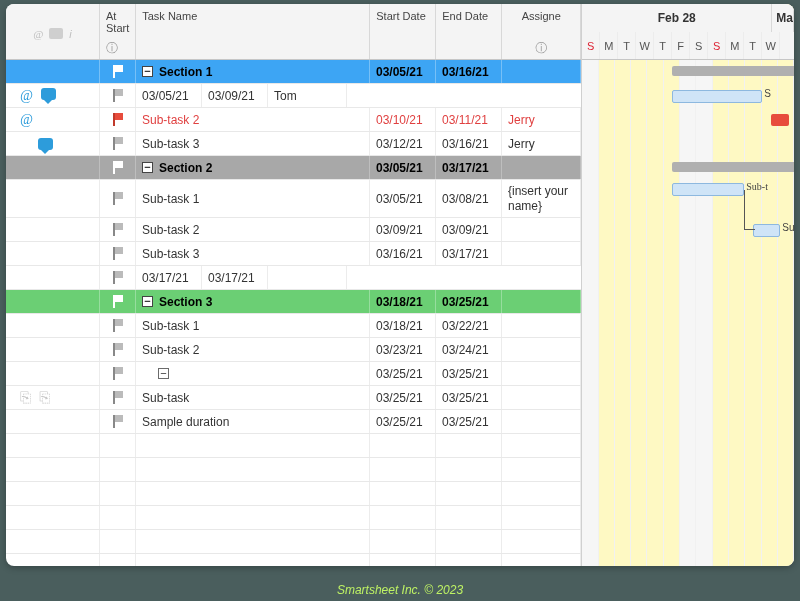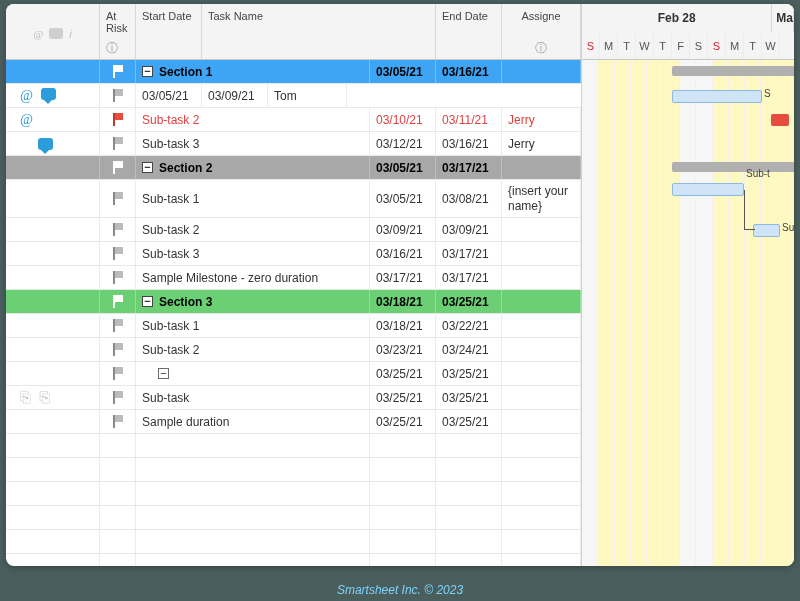--- a/index.html
+++ b/index.html
@@ -24,21 +24,21 @@
     background: #fff;
     border-radius: 8px;
     box-shadow: 0 2px 6px rgba(0,0,0,0.25);
     display: flex;
     overflow: hidden;
   }
   .footer {
     position: absolute;
     bottom: 4px; left: 0; right: 0;
     text-align: center;
-    color: #7dd3fc;
+    color: #bef264;
     font-style: italic;
     font-size: 12px;
   }
   
   .grid {
     flex: 0 0 575px;
     display: flex;
     flex-direction: column;
     border-right: 1px solid #d0d0d0;
   }
@@ -244,28 +244,28 @@
 
     <div class="grid">
 
       <div class="hdr">
         <div class="cell c-rowicons icon-only">
           <span class="at pale" style="color:#bfbfbf;font-family:Georgia,serif;font-style:italic;">@</span>
           <span style="color:#bfbfbf;width:14px;height:11px;background:#cfcfcf;border-radius:2px;display:inline-block;"></span>
           <span style="color:#bfbfbf;font-style:italic;">i</span>
         </div>
         <div class="cell c-risk">
-          <span>At Risk</span>
+          <span>At Start</span>
           <span class="info-icon">ⓘ</span>
+        </div>
+        <div class="cell c-name">
+          <span>Task Name</span>
         </div>
         <div class="cell c-start">
           <span>Start Date</span>
-        </div>
-        <div class="cell c-name">
-          <span>Task Name</span>
         </div>
         <div class="cell c-end">
           <span>End Date</span>
         </div>
         <div class="cell c-assign">
           <span>Assigne</span>
           <span class="info-icon">ⓘ</span>
         </div>
       </div>
 
@@ -387,23 +387,20 @@
             <div class="cell c-start">03/16/21</div>
             <div class="cell c-end">03/17/21</div>
             <div class="cell c-assign"></div>
           </div>
           <div class="row">
             <div class="cell c-rowicons">
               <div class="rowicons-inner"></div>
             </div>
             <div class="cell c-risk">
               <span class="flag"></span>
-            </div>
-            <div class="cell c-name indent1">
-              <span>Sample Milestone - zero duration</span>
             </div>
             <div class="cell c-start">03/17/21</div>
             <div class="cell c-end">03/17/21</div>
             <div class="cell c-assign"></div>
           </div>
           <div class="row section s3">
             <div class="cell c-rowicons">
               <div class="rowicons-inner"></div>
             </div>
             <div class="cell c-risk">
@@ -578,21 +575,21 @@
             <div class="gc" style="width: 18px;"></div>
             <div class="gc" style="width: 18px;"></div>
           </div>
         <div class="gbars" id="gbars">
             <div class="gbar grey" style="top: 6px; left: 90px; width: 198px;"></div>
             <div class="gbar blue" style="top: 30px; left: 90px; width: 90px;"></div>
             <span class="gbar-label" style="top: 28px; left: 182px;">S</span>
             <div class="gbar red" style="top: 54px; left: 189px; width: 18px;"></div>
             <div class="gbar grey" style="top: 102px; left: 90px; width: 216px;"></div>
             <div class="gbar blue" style="top: 123px; left: 90px; width: 72px;"></div>
-            <span class="gbar-label" style="top: 108px; left: 164px;">Sub-t</span>
+            <span class="gbar-label" style="top: 121px; left: 164px; font-family: Liberation Serif, serif;">Sub-t</span>
             <div class="gbar blue" style="top: 164px; left: 171px; width: 27px;"></div>
             <span class="gbar-label" style="top: 162px; left: 200px;">Sub</span>
             <div class="glink" style="left: 162px; top: 130px; height: 40px; width: 11px;"></div>
           </div>
       </div>
     </div>
 
   </div>
 
   <div class="footer">Smartsheet Inc. © 2023</div>

